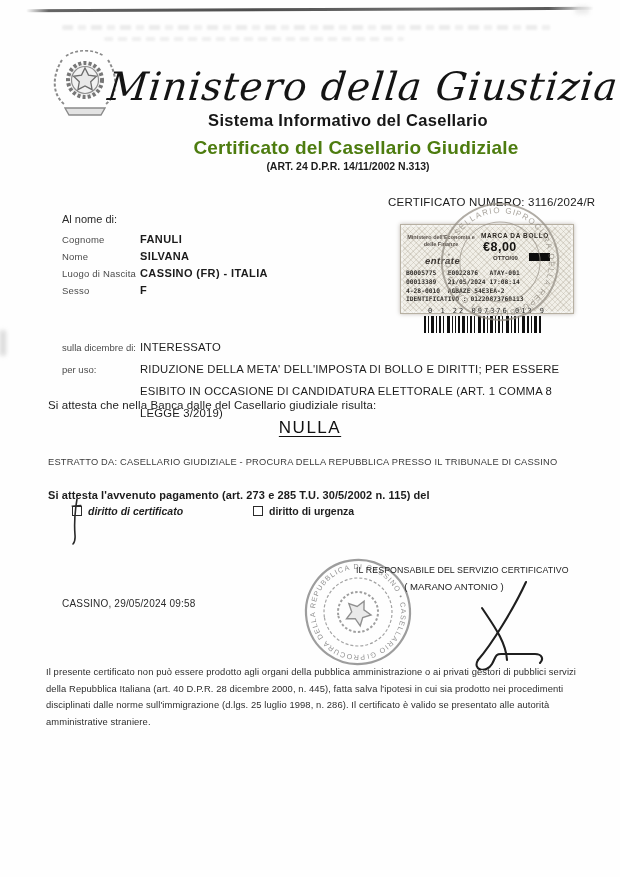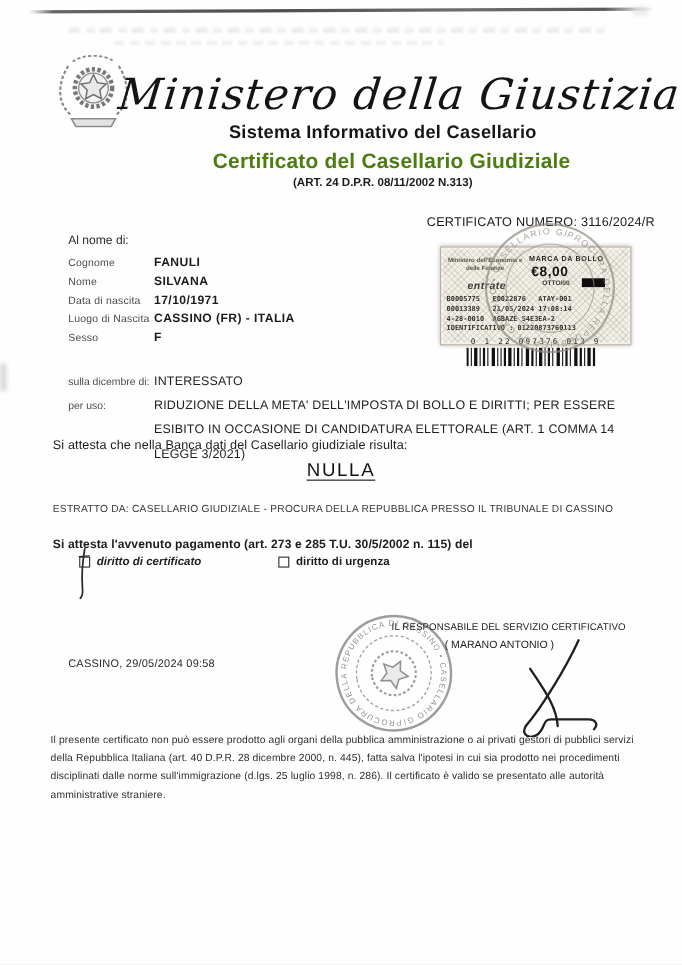--- a/index.html
+++ b/index.html
@@ -100,37 +100,33 @@
     </g>
     <circle cx="37" cy="34" r="17" fill="#f2f2f2" stroke="#777" stroke-width="4" stroke-dasharray="3 2.2"></circle>
     <circle cx="37" cy="34" r="13.5" fill="none" stroke="#8d8d8d" stroke-width="1.2"></circle>
     <polygon points="37,22 40.5,29.1 48.4,30.3 42.7,35.8 44.1,43.7 37,40 29.9,43.7 31.3,35.8 25.6,30.3 33.5,29.1" fill="#e9e9e9" stroke="#6c6c6c" stroke-width="1.3"></polygon>
     <path d="M17,62 h40 l-4,7 h-32 z" fill="#e3e3e3" stroke="#8a8a8a" stroke-width="1.4"></path>
   </svg>
 
   <div class="abs ministry">Ministero della Giustizia</div>
   <div class="abs sys">Sistema Informativo del Casellario</div>
   <div class="abs ctitle">Certificato del Casellario Giudiziale</div>
-  <div class="abs artline">(ART. 24 D.P.R. 08/11/2002 N.313)</div>
+  <div class="abs artline">(ART. 24 D.P.R. 14/11/2002 N.313)</div>
 
   <div class="abs certnum">CERTIFICATO NUMERO: 3116/2024/R</div>
 
   <div class="abs intro">Al nome di:</div>
   <div class="abs fields">
     <div class="frow">
       <span class="flabel">Cognome</span>
       <span class="fvalue">FANULI</span>
     </div>
     <div class="frow">
       <span class="flabel">Nome</span>
       <span class="fvalue">SILVANA</span>
-    </div>
-    <div class="frow">
-      <span class="flabel">Data di nascita</span>
-      <span class="fvalue">17/10/1971</span>
     </div>
     <div class="frow">
       <span class="flabel">Luogo di Nascita</span>
       <span class="fvalue">CASSINO (FR) - ITALIA</span>
     </div>
     <div class="frow">
       <span class="flabel">Sesso</span>
       <span class="fvalue">F</span>
     </div>
   </div>
@@ -194,25 +190,25 @@
     </text>
   </svg>
 
   <div class="abs request">
     <div class="rrow">
       <span class="rlabel">sulla dicembre di:</span>
       <span class="rvalue">INTERESSATO</span>
     </div>
     <div class="rrow">
       <span class="rlabel">per uso:</span>
-      <span class="rvalue">RIDUZIONE DELLA META' DELL'IMPOSTA DI BOLLO E DIRITTI; PER ESSERE ESIBITO IN OCCASIONE DI CANDIDATURA ELETTORALE (ART. 1 COMMA 14 LEGGE 3/2021)</span>
-    </div>
-  </div>
-
-  <div class="abs attest">Si attesta che nella Banca dati del Casellario giudiziale risulta:</div>
+      <span class="rvalue">RIDUZIONE DELLA META' DELL'IMPOSTA DI BOLLO E DIRITTI; PER ESSERE ESIBITO IN OCCASIONE DI CANDIDATURA ELETTORALE (ART. 1 COMMA 8 LEGGE 3/2019)</span>
+    </div>
+  </div>
+
+  <div class="abs attest">Si attesta che nella Banca dalle del Casellario giudiziale risulta:</div>
   <div class="abs estratto">ESTRATTO DA: CASELLARIO GIUDIZIALE - PROCURA DELLA REPUBBLICA PRESSO IL TRIBUNALE DI CASSINO</div>
   <div class="abs nulla">NULLA</div>
 
   <div class="abs payline">Si attesta l'avvenuto pagamento (art. 273 e 285 T.U. 30/5/2002 n. 115) del</div>
   <div class="abs opt opt1">
     <span class="cbx"></span>
     <span>diritto di certificato</span>
   </div>
   <div class="abs opt opt2">
     <span class="cbx"></span>

